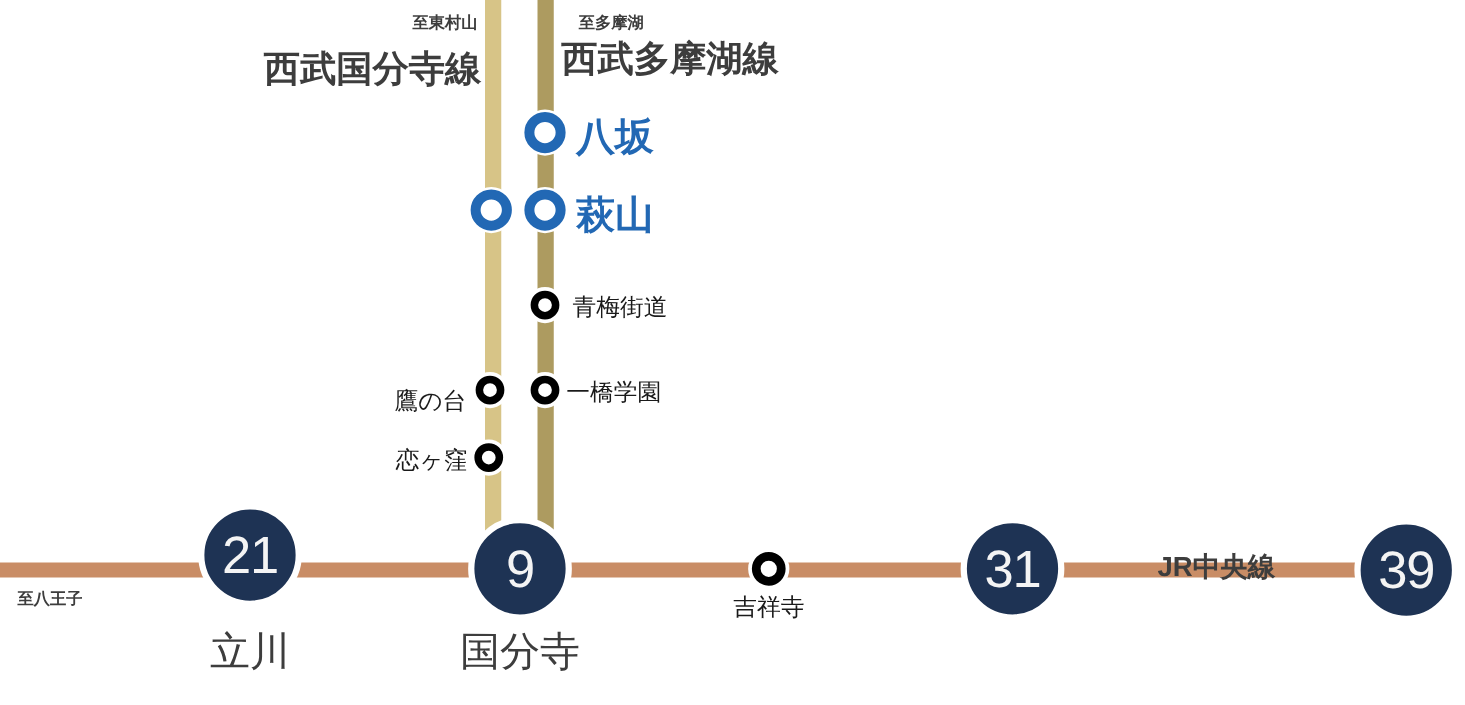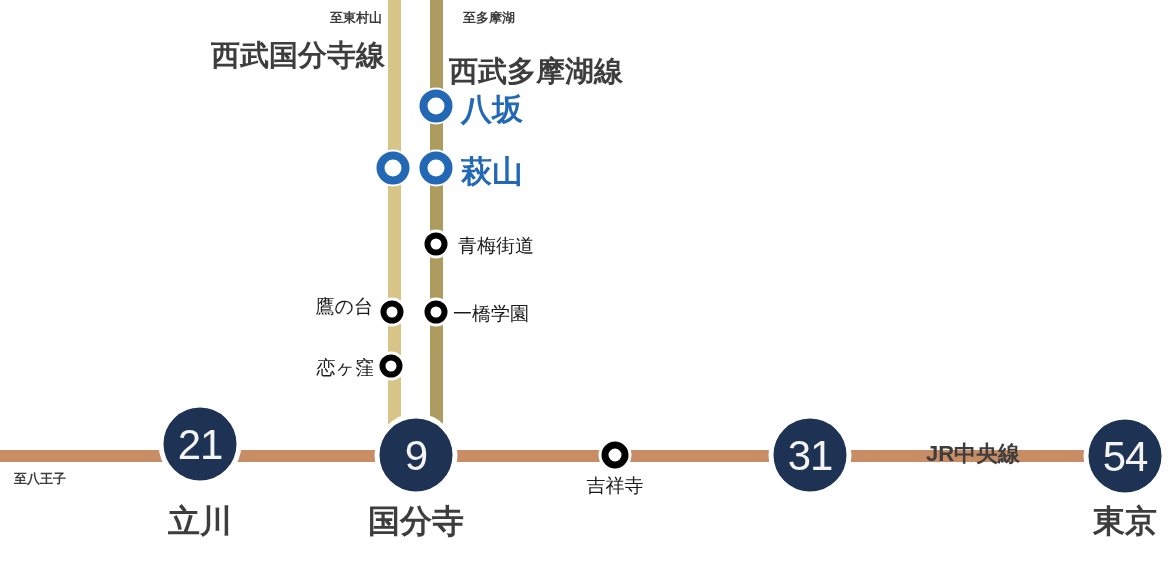--- a/index.html
+++ b/index.html
@@ -44,21 +44,21 @@
   .big-num {
     color: var(--number-white);
     font-size: 42px;
     line-height: 1;
     letter-spacing: -1px;
   }
   .big-name {
     position: absolute;
     transform: translateX(-50%);
     font-size: 32px;
-    font-weight: bold;
+    font-weight: normal;
     color: var(--text-dark);
     white-space: nowrap;
     z-index: 4;
   }
   
   .blue-marker {
     position: absolute;
     width: 17px;
     height: 17px;
     border: 8px solid var(--blue);
@@ -129,34 +129,34 @@
 
 <div id="map">
 
   <div class="track-v" style="left:388px; background:var(--kokubunji-line);"></div>
   <div class="track-v" style="left:430px; background:var(--tamako-line);"></div>
   <div class="track-h" style="background:var(--jr-line);"></div>
 
   <div class="dir-label" style="right:790px; top:9px;">至東村山</div>
   <div class="line-name" style="right:787px; top:36px;">西武国分寺線</div>
   <div class="dir-label" style="left:450px; top:9px;margin-left:13px;">至多摩湖</div>
-  <div class="line-name" style="left:449px; top:52px;">西武多摩湖線</div>
+  <div class="line-name" style="left:449px; top:28px;">西武多摩湖線</div>
 
   <div class="blue-marker" style="left:436px; top:106px;"></div>
   <div class="blue-name" style="left:461px; top:89px;">八坂</div>
 
   <div class="blue-marker" style="left:393px; top:168px;"></div>
   <div class="blue-marker" style="left:436px; top:168px;"></div>
   <div class="blue-name" style="left:461px; top:151px;">萩山</div>
 
   <div class="black-marker" style="left:436px; top:244px;"></div>
   <div class="small-name" style="left:458px; top:233px;">青梅街道</div>
 
   <div class="black-marker" style="left:392px; top:312px;"></div>
-  <div class="small-name" style="right:799px; top:294px;">鷹の台</div>
+  <div class="small-name" style="right:799px; top:308px;">鷹の台</div>
   <div class="black-marker" style="left:436px; top:312px;"></div>
   <div class="small-name" style="left:453px; top:301px;">一橋学園</div>
 
   <div class="black-marker" style="left:391px; top:366px;"></div>
   <div class="small-name" style="right:798px; top:355px;">恋ヶ窪</div>
 
   <div class="dir-label" style="left:14px; top:470px;">至八王子</div>
   <div class="jr-line-name" style="left:906px; top:439px;margin-left:20px;">JR中央線</div>
 
   <div class="big-marker" style="left:200px; top:444px;">
@@ -170,17 +170,16 @@
   <div class="big-name" style="left:416px; top:500px;">国分寺</div>
 
   <div class="black-marker" style="left:615px; top:455px; width:13px; height:13px; border-width:7px;"></div>
   <div class="small-name" style="left:615px; top:473px; transform:translateX(-50%);">吉祥寺</div>
 
   <div class="big-marker" style="left:810px; top:455px;">
     <span class="big-num">31</span>
   </div>
 
   <div class="big-marker" style="left:1125px; top:456px;">
-    <span class="big-num">54</span>
+    <span class="big-num">39</span>
   </div>
-  <div class="big-name" style="left:1125px; top:500px;">東京</div>
 
 </div>
 
 </body></html>

